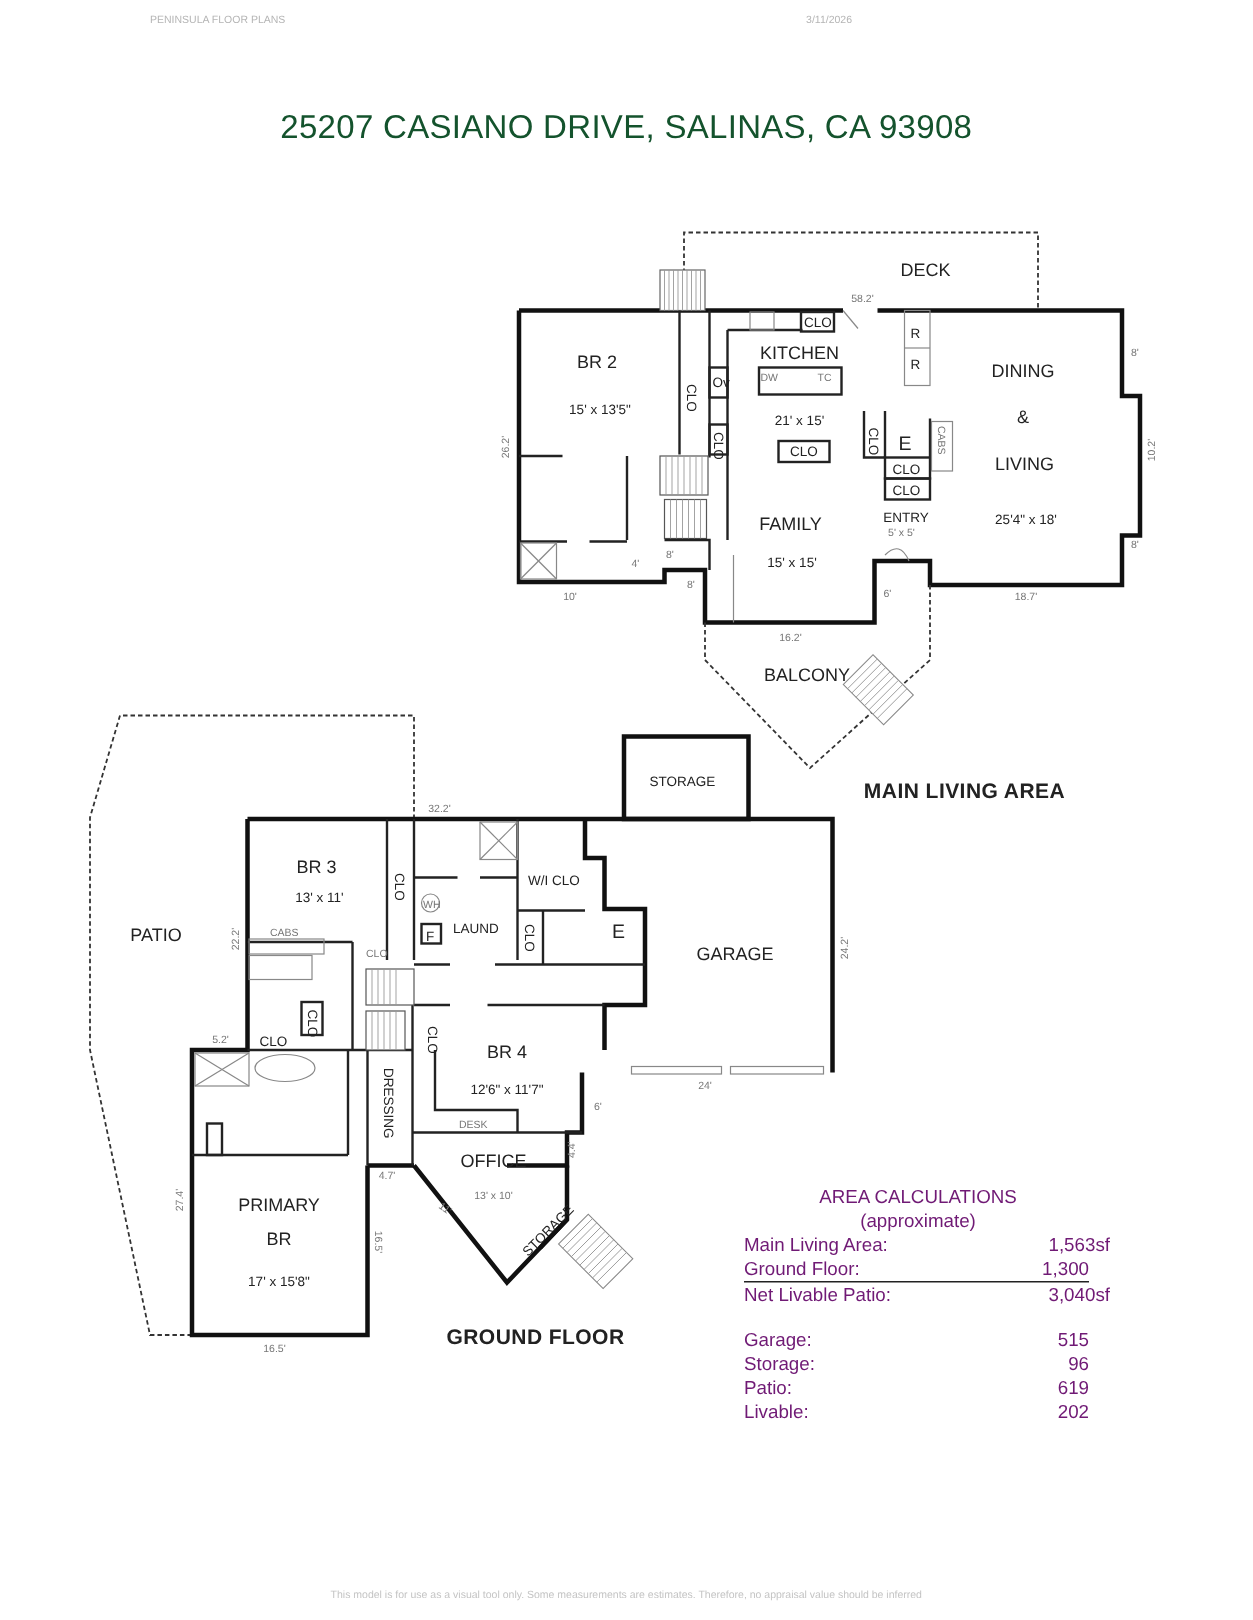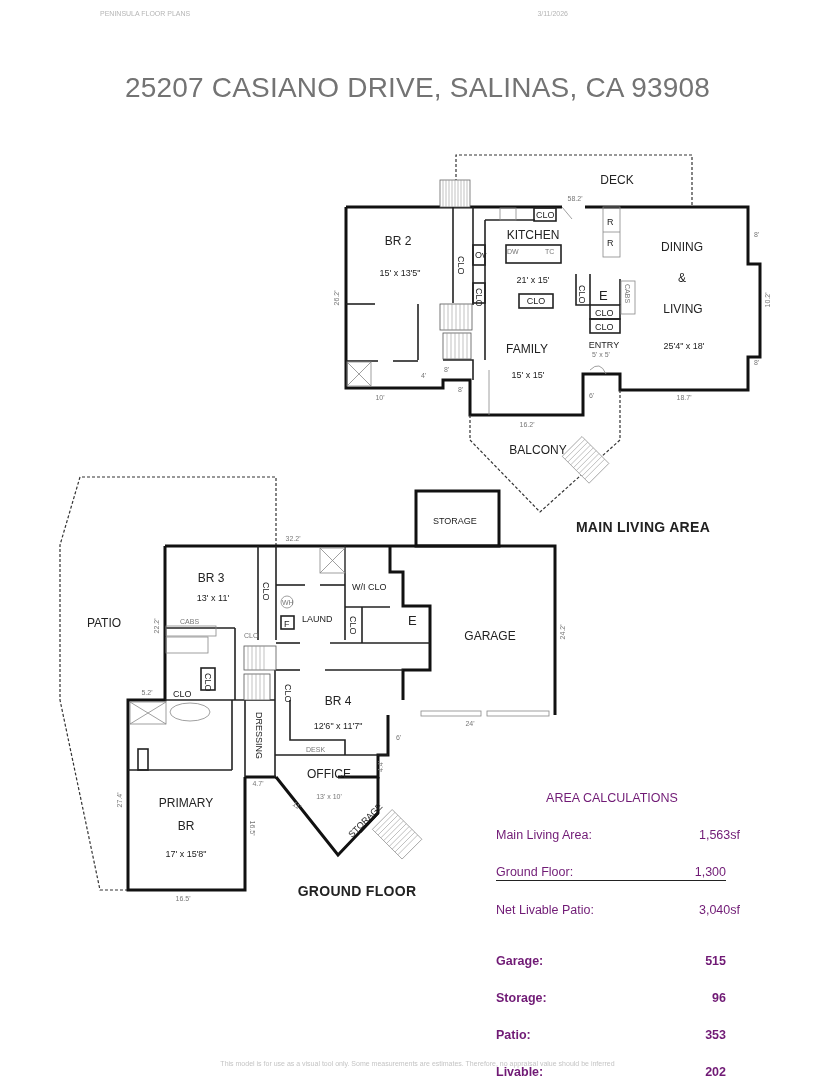--- a/index.html
+++ b/index.html
@@ -1,35 +1,35 @@
 <!DOCTYPE html>
 <html><head>
 <meta charset="utf-8">
 <style>
   html,body{margin:0;padding:0;background:#fff;}
   body{width:835px;height:1080px;position:relative;overflow:hidden;font-family:"Liberation Sans",sans-serif;color:#111;}
   .hdr{position:absolute;top:10px;font-size:7px;color:#b5b5b5;}
   .hdr-l{left:100px;} .hdr-r{left:438px;width:130px;text-align:right;}
-  .title{position:absolute;top:72px;left:0;width:835px;text-align:center;font-size:28px;letter-spacing:0.2px;color:#737373;}
+  .title{position:absolute;top:72px;left:0;width:835px;text-align:center;font-size:22px;letter-spacing:0.2px;color:#14532d;}
   svg{position:absolute;left:0;top:0;}
   svg text{font-family:"Liberation Sans",sans-serif;fill:#222;}
   .w{stroke:#111;stroke-width:3;fill:none;}
   .wt{stroke:#222;stroke-width:1.6;fill:none;}
   .dash{stroke:#333;stroke-width:1.2;stroke-dasharray:3 2;fill:none;}
   .thin{stroke:#888;stroke-width:0.8;fill:none;}
   .stair{stroke:#999;stroke-width:0.6;}
   .rl{font-size:12px;} .rs{font-size:9px;} .dm{font-size:7px;fill:#777;}
   .floor-label{font-size:14px;font-weight:bold;letter-spacing:0.3px;}
   .calc{position:absolute;left:496px;top:790px;width:240px;font-size:12.5px;color:#701a75;}
   .calc .ct{text-align:center;width:232px;line-height:16px;}
-  .calc .row{display:flex;justify-content:space-between;width:244px;line-height:16px;margin-top:21px;}
+  .calc .row{display:flex;justify-content:space-between;width:244px;line-height:16px;}
   .calc .row .v{text-align:left;}
   .calc .ul{border-bottom:1.5px solid #222;width:243px;}
   .calc .gap{height:14px;}
-  .calc .row.sm{width:230px;font-weight:bold;}
+  .calc .row.sm{width:230px;}
   .footer{position:absolute;top:1060px;left:0;width:835px;text-align:center;font-size:7px;color:#c4c4c4;}
 </style>
 </head>
 <body>
 
 <div class="hdr hdr-l">PENINSULA FLOOR PLANS</div>
 <div class="hdr hdr-r">3/11/2026</div>
 <div class="title">25207 CASIANO DRIVE, SALINAS, CA 93908</div>
 
 <svg width="835" height="1080" viewBox="0 0 835 1080">
@@ -289,20 +289,21 @@
     <text class="dm" transform="translate(292,805) rotate(35)">11'</text>
     <text class="dm" transform="translate(383,772) rotate(-90)">4.4'</text>
     <text class="dm" transform="translate(565,632) rotate(-90)" text-anchor="middle">24.2'</text>
     <text class="dm" x="470" y="726" text-anchor="middle">24'</text>
     <text class="dm" x="396" y="740">6'</text>
   </g>
 </svg>
 
 <div class="calc">
   <div class="ct">AREA CALCULATIONS</div>
+  <div class="ct">(approximate)</div>
   <div class="row">
     <span>Main Living Area:</span>
     <span class="v">1,563sf</span>
   </div>
   <div class="row ul" style="width:230px">
     <span>Ground Floor:</span>
     <span class="v">1,300</span>
   </div>
   <div class="row">
     <span>Net Livable Patio:</span>
@@ -312,21 +313,21 @@
   <div class="row sm">
     <span>Garage:</span>
     <span class="v">515</span>
   </div>
   <div class="row sm">
     <span>Storage:</span>
     <span class="v">96</span>
   </div>
   <div class="row sm">
     <span>Patio:</span>
-    <span class="v">353</span>
+    <span class="v">619</span>
   </div>
   <div class="row sm">
     <span>Livable:</span>
     <span class="v">202</span>
   </div>
 </div>
 
 <div class="footer">This model is for use as a visual tool only. Some measurements are estimates. Therefore, no appraisal value should be inferred</div>
 
 </body></html>

